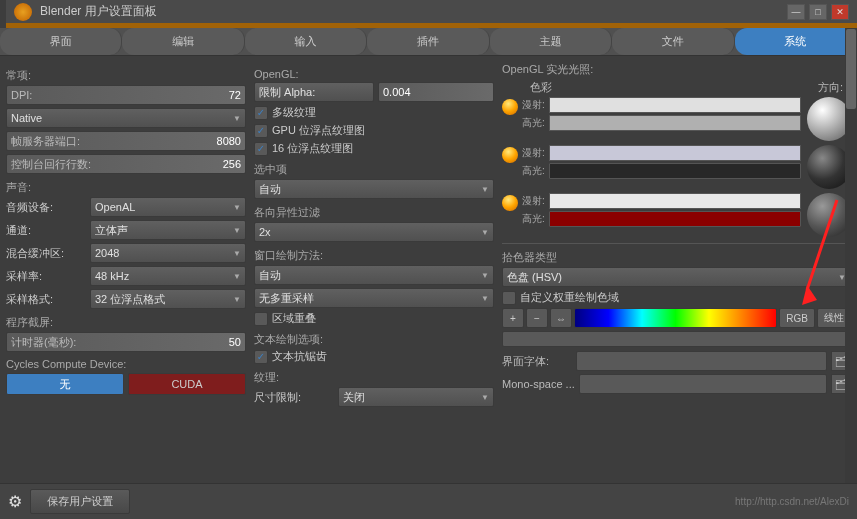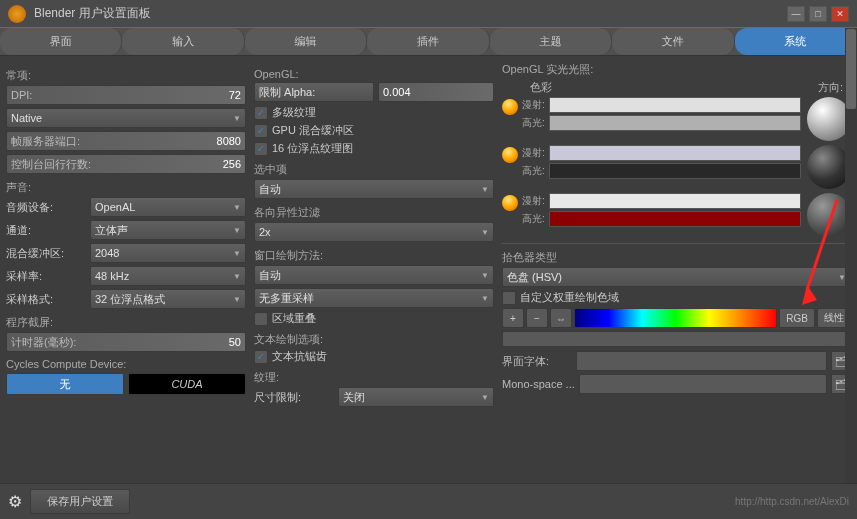--- a/index.html
+++ b/index.html
@@ -14,21 +14,22 @@
     }
 
     
     .title-bar {
       background: #4a4a4a;
       height: 28px;
       display: flex;
       align-items: center;
       justify-content: space-between;
       padding: 0 8px;
-      border-bottom: 1px solid #a16207;
+      border-bottom: 5px solid #a16207;
+      margin-left: 6px;
     }
     .title-bar-left { display: flex; align-items: center; }
     .title-bar-logo {
       width: 18px; height: 18px;
       background: radial-gradient(circle, #e8a020, #c06000);
       border-radius: 50%;
       margin-right: 8px;
     }
     .title-text { color: #ccc; font-size: 12px; }
     .title-bar-controls { display: flex; gap: 4px; }
@@ -212,23 +213,22 @@
       border-radius: 2px;
       cursor: pointer;
       font-size: 11px;
       border: 1px solid #3a3a3a;
     }
     .compute-btn.active {
       background: #3d7fc1;
       color: #fff;
     }
     .compute-btn.inactive {
-      background: #000000;
+      background: #7f1d1d;
       color: #ccc;
-      font-style: italic;
     }
     .weight-tools {
       display: flex;
       align-items: center;
       gap: 2px;
       margin-bottom: 3px;
     }
     .weight-btn {
       background: #595959;
       border: 1px solid #3a3a3a;
@@ -339,24 +339,24 @@
     <div class="title-btn">□</div>
     <div class="title-btn close">✕</div>
   </div>
 </div>
 
 <div class="tab-bar">
   <div class="tab">
       <span>界面</span>
     </div>
   <div class="tab">
+      <span>编辑</span>
+    </div>
+  <div class="tab">
       <span>输入</span>
-    </div>
-  <div class="tab">
-      <span>编辑</span>
     </div>
   <div class="tab">
       <span>插件</span>
     </div>
   <div class="tab">
       <span>主题</span>
     </div>
   <div class="tab">
       <span>文件</span>
     </div>
@@ -468,21 +468,21 @@
         <span class="nf-value">0.004</span>
       </div>
     </div>
 
     <div class="checkbox-row">
       <div class="checkbox checked"></div>
       <span class="checkbox-label">多级纹理</span>
     </div>
     <div class="checkbox-row">
       <div class="checkbox checked"></div>
-      <span class="checkbox-label">GPU 混合缓冲区</span>
+      <span class="checkbox-label">GPU 位浮点纹理图</span>
     </div>
     <div class="checkbox-row">
       <div class="checkbox checked"></div>
       <span class="checkbox-label">16 位浮点纹理图</span>
     </div>
 
     <div class="section-label">选中项</div>
     <div class="row">
       <div class="select-field">
         <span>自动</span>

